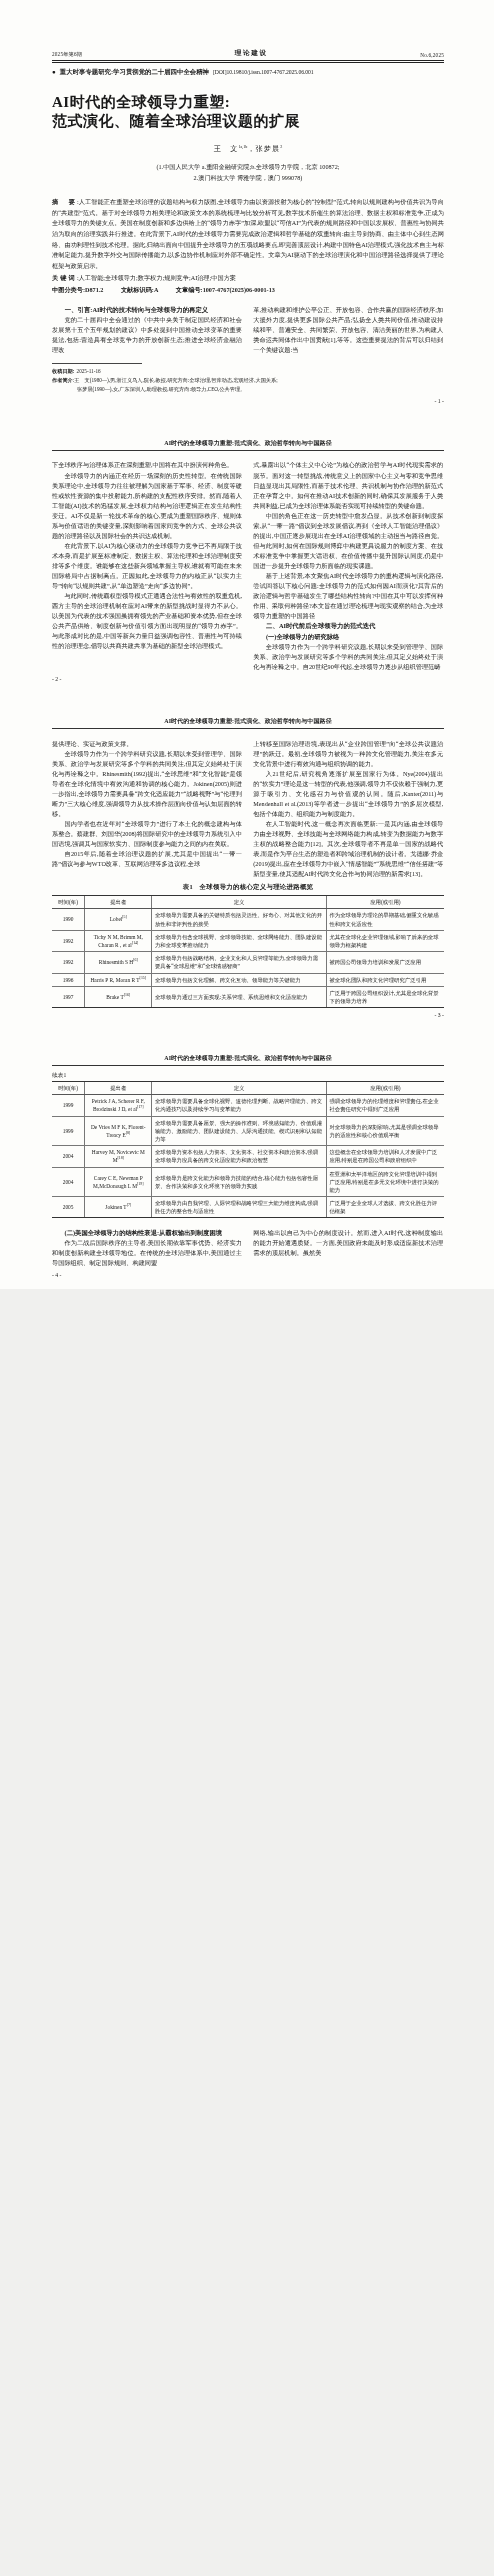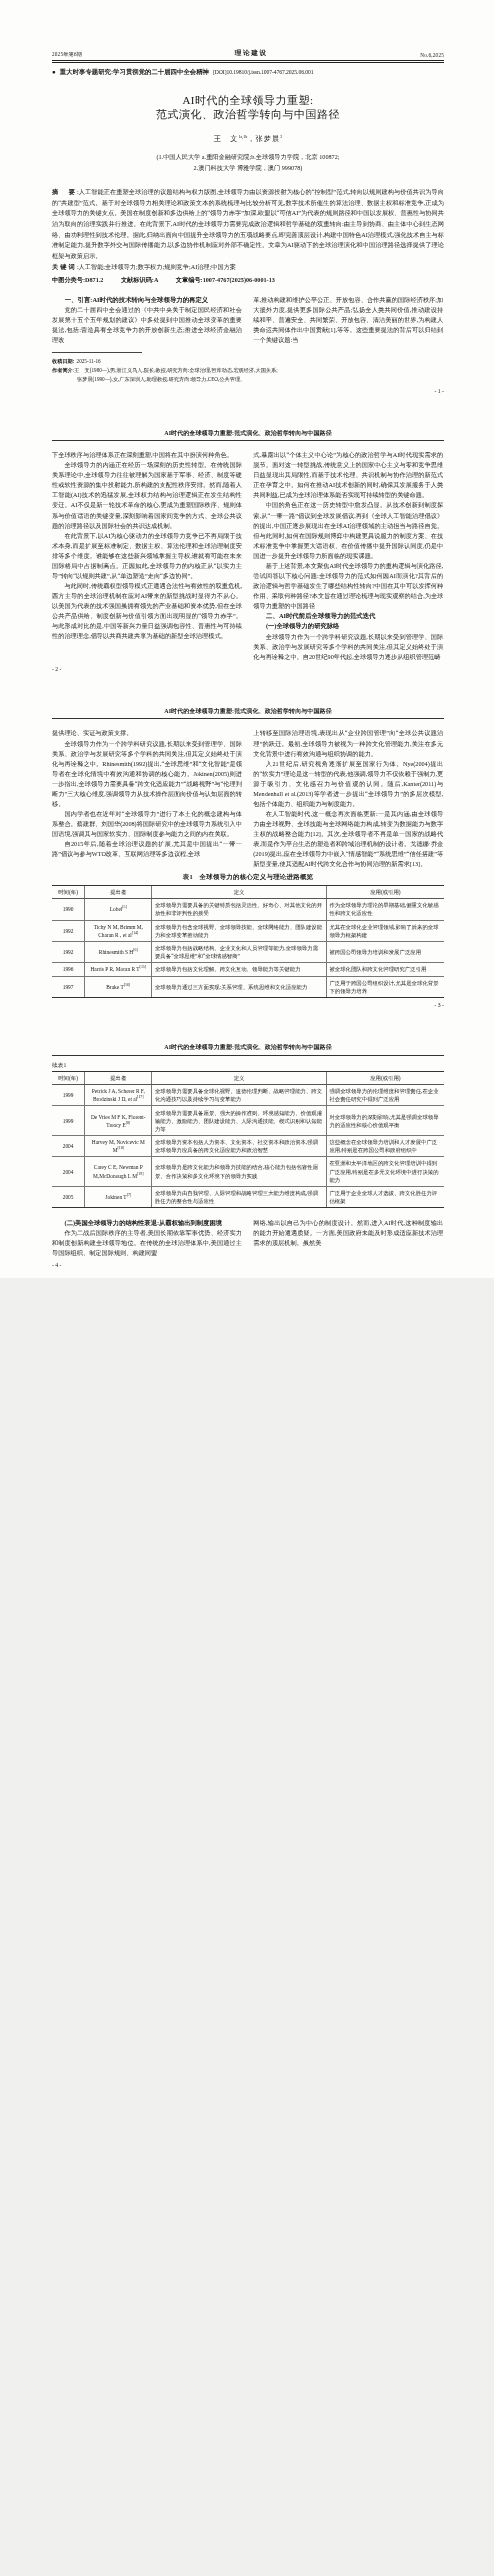--- a/index.html
+++ b/index.html
@@ -11,21 +11,21 @@
   
   .jhead{display:flex;align-items:flex-end;justify-content:space-between;font-size:5.2px;letter-spacing:0.2px;padding-top:49px;}
   .jhead .mid{font-weight:bold;font-size:6.7px;letter-spacing:1.5px;}
   .rule-double{border-top:1px solid #222;border-bottom:0.5px solid #222;height:1px;margin-top:1.5px;}
 
   .colhead{display:flex;align-items:baseline;gap:4.1px;margin-top:5.7px;font-size:6.4px;font-weight:bold;}
   .colhead .dot{font-size:6.2px;}
   .colhead .doi{font-weight:normal;font-size:5.7px;letter-spacing:-0.1px;}
 
   
-  .title{text-align:center;font-weight:normal;font-size:11px;line-height:1.28;letter-spacing:0.5px;margin-top:15.5px;}
+  .title{text-align:left;font-weight:bold;font-size:15px;line-height:1.28;letter-spacing:0.5px;margin-top:15.5px;}
   .title .l2{display:block;}
   .authors{text-align:center;font-size:7.2px;letter-spacing:1px;margin-top:13.4px;}
   .authors sup{font-size:4.1px;letter-spacing:0;}
   .affil{text-align:center;font-size:6.2px;line-height:1.75;margin-top:7.2px;}
 
   
   .abs{margin-top:13.4px;font-size:6.2px;line-height:1.72;text-align:justify;}
   .abs .lbl{font-weight:bold;letter-spacing:2.1px;}
   .abs p{margin:0;text-indent:0;}
   .abs .kw{margin-top:1px;}
@@ -85,21 +85,21 @@
       <div class="rule-double"></div>
 
       <div class="colhead">
         <span class="dot">●</span>
         <span>重大时事专题研究:学习贯彻党的二十届四中全会精神</span>
         <span class="doi">[DOI]10.19810/j.issn.1007-4767.2025.06.001</span>
       </div>
 
       <div class="title">
         <span class="l1">AI时代的全球领导力重塑:</span>
-        <span class="l2">范式演化、政治哲学转向与中国路径</span>
+        <span class="l2">范式演化、随着全球治理议题的扩展</span>
       </div>
 
       <div class="authors">
         <span>王　文</span><sup>1a,1b</sup><span>，</span><span>张梦晨</span><sup>2</sup>
       </div>
 
       <div class="affil">
         <div>(1.中国人民大学 a.重阳金融研究院;b.全球领导力学院，北京 100872;</div>
         <div>2.澳门科技大学 博雅学院，澳门 999078)</div>
       </div>

